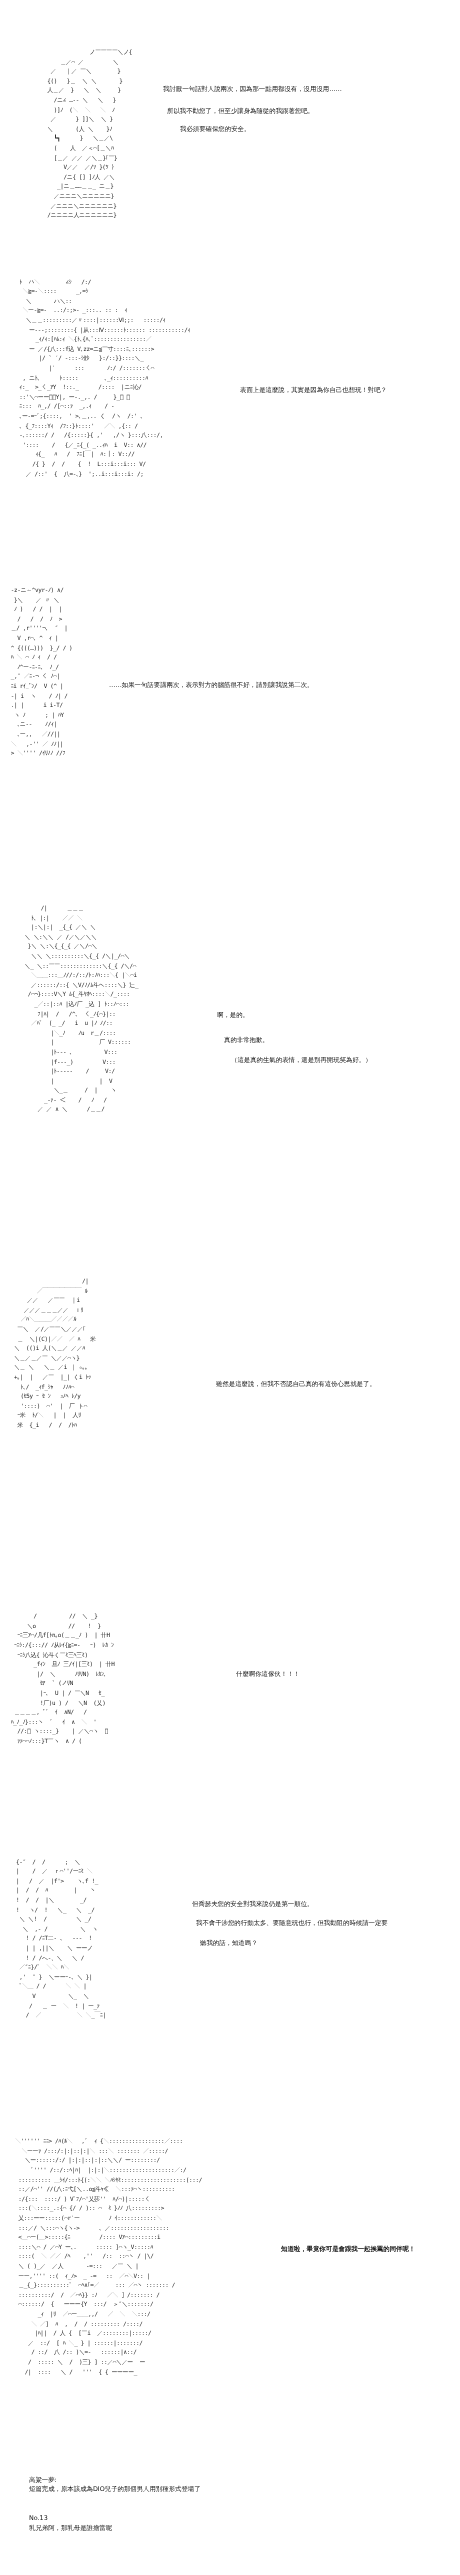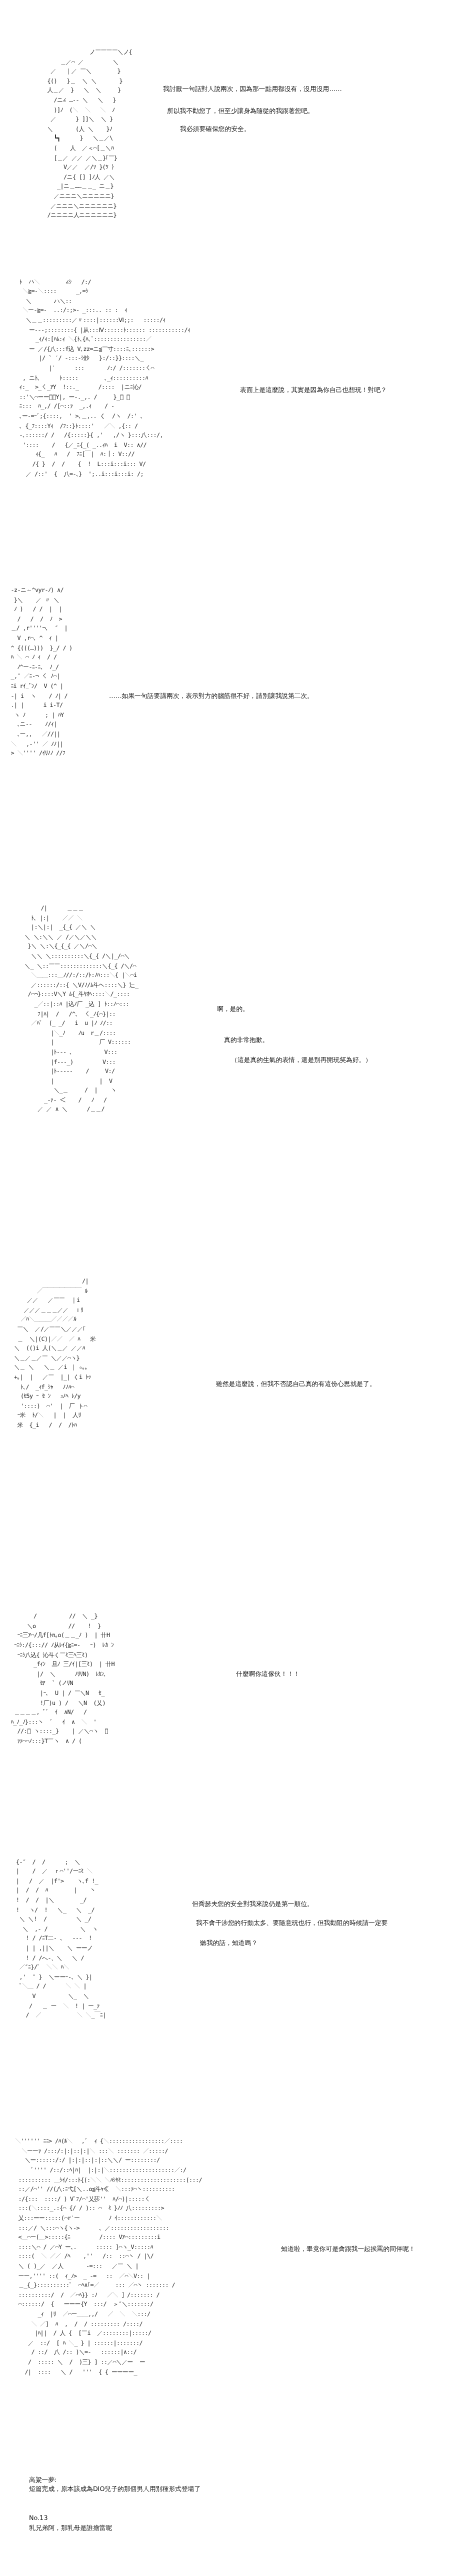--- a/index.html
+++ b/index.html
@@ -78,21 +78,21 @@
   ﾉ^ー-ﾆ-ﾆ､  ﾉ_/
 _,″ ／ﾆ-¬ く ﾉ⌒|
 ﾆi rｲ_ﾟﾝ/  V (^ |
 -| i  ヽ    / ﾉ| /
 .| |      i i-T/
  ヽ ﾉ      ; | ﾊY
   ､ニ--    ﾉ/ｨ|
   ､ー,,   ／//||
 ＼   ,-'' ／ ﾉﾉ||
 &gt; ＼'''' /ｲﾘﾉﾉ //ﾌ</pre>
-  <div class="line" style="left:109px;top:127px;margin-top:11px;">……如果一句話要講兩次，表示對方的腦筋很不好，請別讓我說第二次。</div>
+  <div class="line" style="left:109px;top:127px;">……如果一句話要講兩次，表示對方的腦筋很不好，請別讓我說第二次。</div>
 </section>
 
 <section class="panel" style="top:853px;height:320px;">
   <pre class="aa" style="left:21.3px;top:51px;">      /|      ＿＿＿
    ﾄ､ |:|    ／／ ＼
    |:＼|:|  _{_{ ／＼ ＼
  ＼ ＼:＼＼ ／ /／＼／＼＼
   }＼ ＼:＼{_{_{ ／＼/⌒＼
    ＼＼ ＼::::::::::＼{_{ /＼|_/⌒＼
  ＼_ ＼::￣￣:::::::::::::＼{_{ /＼/⌒
@@ -104,21 +104,21 @@
    ／ﾊﾞ  (_ _/   i  u |ﾉ ﾉ/::
          |＼_ﾉ    ﾉu  r＿/::::
          |              厂 V::::::
          |ﾄ--- 、         V:::
          |f---_)         V:::
          |ﾄ-----    /     V:/
          |              |  V
           ＼_＿     /  |    ヽ
        _-ｧ- ＜    /   ﾉ   /
      ／ ／ ∧ ＼      /＿＿/</pre>
-  <div class="line" style="left:217px;top:152px;">啊，是的。</div>
+  <div class="line" style="left:217px;top:158px;">啊，是的。</div>
   <div class="line" style="left:224px;top:183px;">真的非常抱歉。</div>
   <div class="line" style="left:231px;top:203px;">（這是真的生氣的表情，還是別再開玩笑為好。）</div>
 </section>
 
 <section class="panel" style="top:1269px;height:288px;">
   <pre class="aa" style="left:10.7px;top:8px;">                      /|
         ／￣￣￣￣￣￣￣ ﾙ
      ／／   ／￣￣  ｜i
     ／／／＿＿＿／／  ｉﾘ
    ／ﾊ＼＿＿＿／／／／ﾙ
@@ -196,21 +196,21 @@
   ＿_{_}::::::::::ﾞ  ⌒ﾍ∧｢=／     ::: ／⌒ヽ ::::::: /
   ::::::::::/  /  ／⌒ﾍ}} :ﾉ   ／＼ ］/::::::: /
   ⌒::::::/  {   ーーー{Y  :::/  ＞″＼:::::::/
         _ｨ  |ﾘ  ／⌒ー＿＿,,/   ／  ＼  ＼:::/
       ＼ ／]  ﾊ  ,  /  / ::::::::: /::::/
        |ﾊ||  / 人 {  [￣i  ／::::::::|:::::/
      ／  ::/  [ ﾊ ＼_ } | ::::::|:::::::/
       / ::/  八 /:: )＼=-   ::::::|∧::/
      /  ::::: ＼  /  )三} ] ::／⌒＼／ー  ー
     /|  ::::   ＼ /   '''  { { ーーーー_</pre>
-  <div class="line" style="left:281px;top:113px;">知道啦，畢竟你可是會跟我一起挨罵的同伴呢！</div>
+  <div class="line" style="left:281px;top:113px;font-weight:bold;">知道啦，畢竟你可是會跟我一起挨罵的同伴呢！</div>
 </section>
 
 <footer class="panel" style="top:2452px;height:124px;">
   <div class="footer-line" style="top:23.5px;">高粱一夢:</div>
   <div class="footer-line" style="top:33px;">短篇完成，原本該成為DIO兒子的那個男人用別種形式登場了</div>
   <div class="footer-line" style="top:62px;text-align:right;">No.13</div>
   <div class="footer-line" style="top:72px;">乳兄弟阿，那乳母是誰擔當呢</div>
 </footer>
 
 

